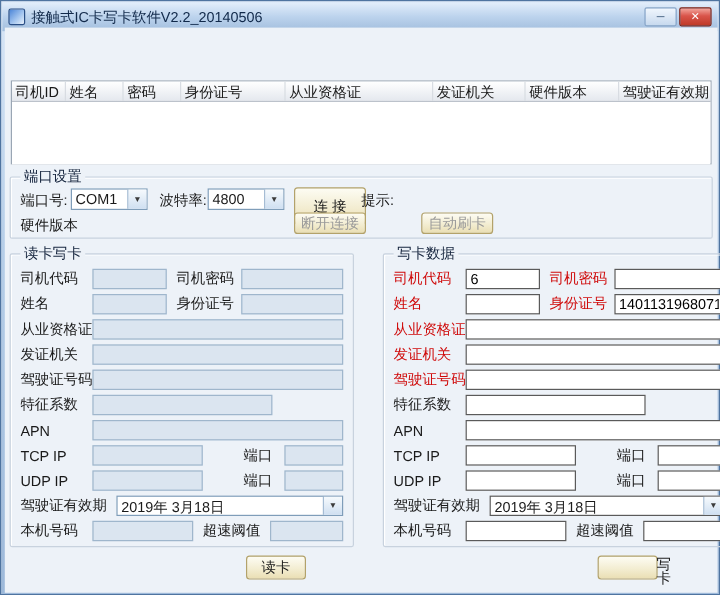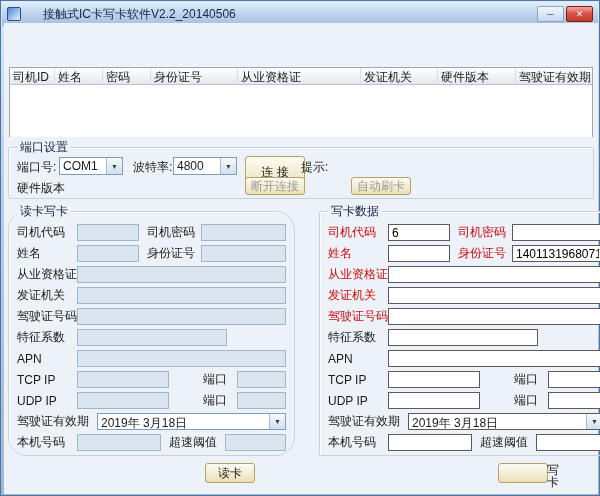--- a/index.html
+++ b/index.html
@@ -3,21 +3,21 @@
 <meta charset="utf-8">
 <style>
   html,body{margin:0;padding:0;}
   body{font-family:"Liberation Sans",sans-serif;font-size:12px;color:#1a1a1a;background:#ffffff;}
 
   .window{position:relative;width:600px;height:496px;box-sizing:border-box;
     background:linear-gradient(180deg,#d9e7f7 0%,#b7cfe9 40%,#9db9da 100%);
     border:1px solid #4f74a0;}
 
   .titlebar{position:absolute;left:1px;top:1px;right:1px;height:21px;display:flex;align-items:center;
-    padding:12px 5px;gap:22px;box-sizing:border-box;
+    padding:12px 5px;gap:5px;box-sizing:border-box;
     background:linear-gradient(180deg,#e3eefb 0%,#bcd3ed 50%,#a2bedd 100%);}
   .title-text{color:#11294a;white-space:nowrap;overflow:hidden;}
   .app-icon{width:14px;height:14px;flex:0 0 14px;border:1px solid #2a4f86;border-radius:2px;
     background:linear-gradient(135deg,#4c86d8 0%,#a9c9f0 60%,#e8f1fb 100%);box-sizing:border-box;}
   .caps{margin-left:auto;display:flex;gap:2px;}
   .cap{width:27px;height:16px;border-radius:2px;display:flex;align-items:center;justify-content:center;
     font-size:9px;box-sizing:border-box;cursor:default;}
   .cap i{font-style:normal;line-height:1;}
   .cap.min{background:linear-gradient(#f0f6fd,#c7d9ee);border:1px solid #89a6c8;color:#2b4a6d;}
   .cap.close{background:linear-gradient(#f3a79e,#d9544a 45%,#bf3a28);border:1px solid #7e1f12;color:#fff;}
@@ -105,21 +105,21 @@
         <span class="cv">4800</span>
         <span class="ca">▼</span>
       </div>
       <button class="btn" style="left:236px;top:8px;width:60px;height:31px;">连 接</button>
       <span class="plab" style="left:292px;top:11px;">提示:</span>
       <span class="plab" style="left:8px;top:32px;">硬件版本</span>
       <button class="btn dis" style="left:236px;top:29px;width:60px;height:18px;">断开连接</button>
       <button class="btn dis" style="left:342px;top:29px;width:60px;height:18px;">自动刷卡</button>
     </div>
 
-    <div class="group" style="left:4px;top:188px;width:287px;height:245px;border-radius:19px;">
+    <div class="group" style="left:4px;top:188px;width:287px;height:245px;">
       <span class="gtitle">读卡写卡</span>
       <div class="gbody">
         <div class="row">
           <span class="l1">司机代码</span>
           <input class="tb ro w62" value="" style="">
           <span class="l2">司机密码</span>
           <input class="tb ro grow" value="" style="">
         </div>
         <div class="row">
           <span class="l1">姓名</span>

